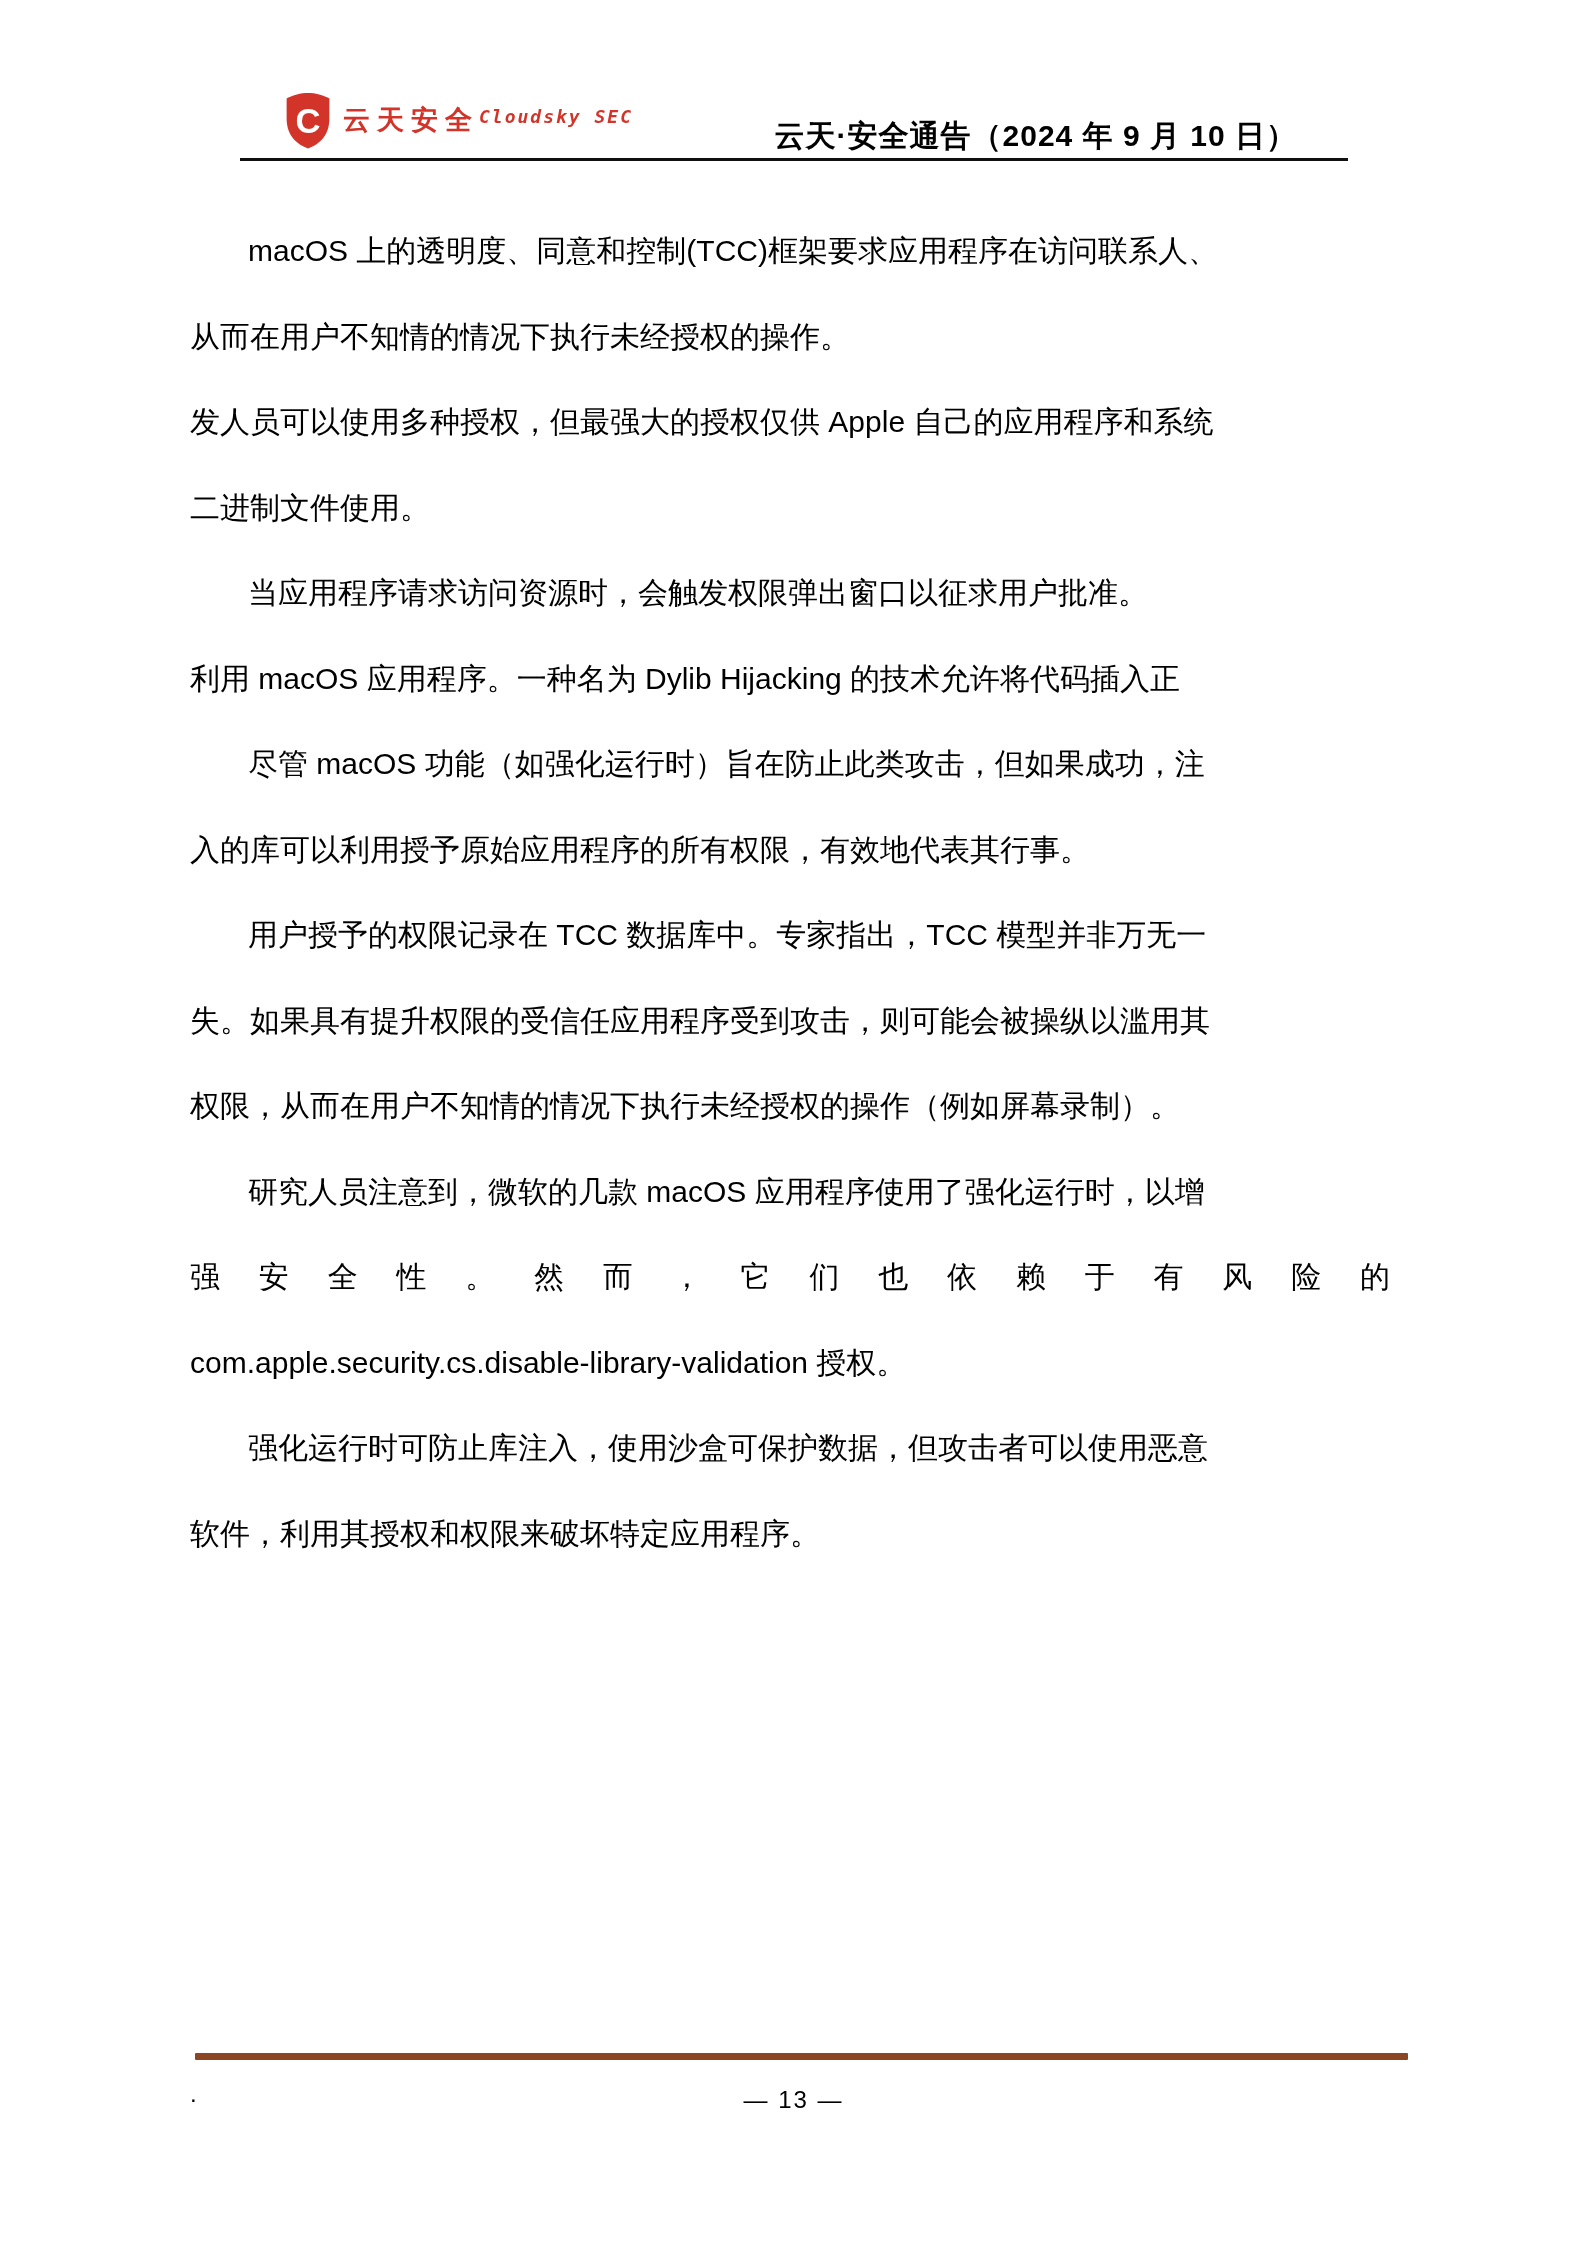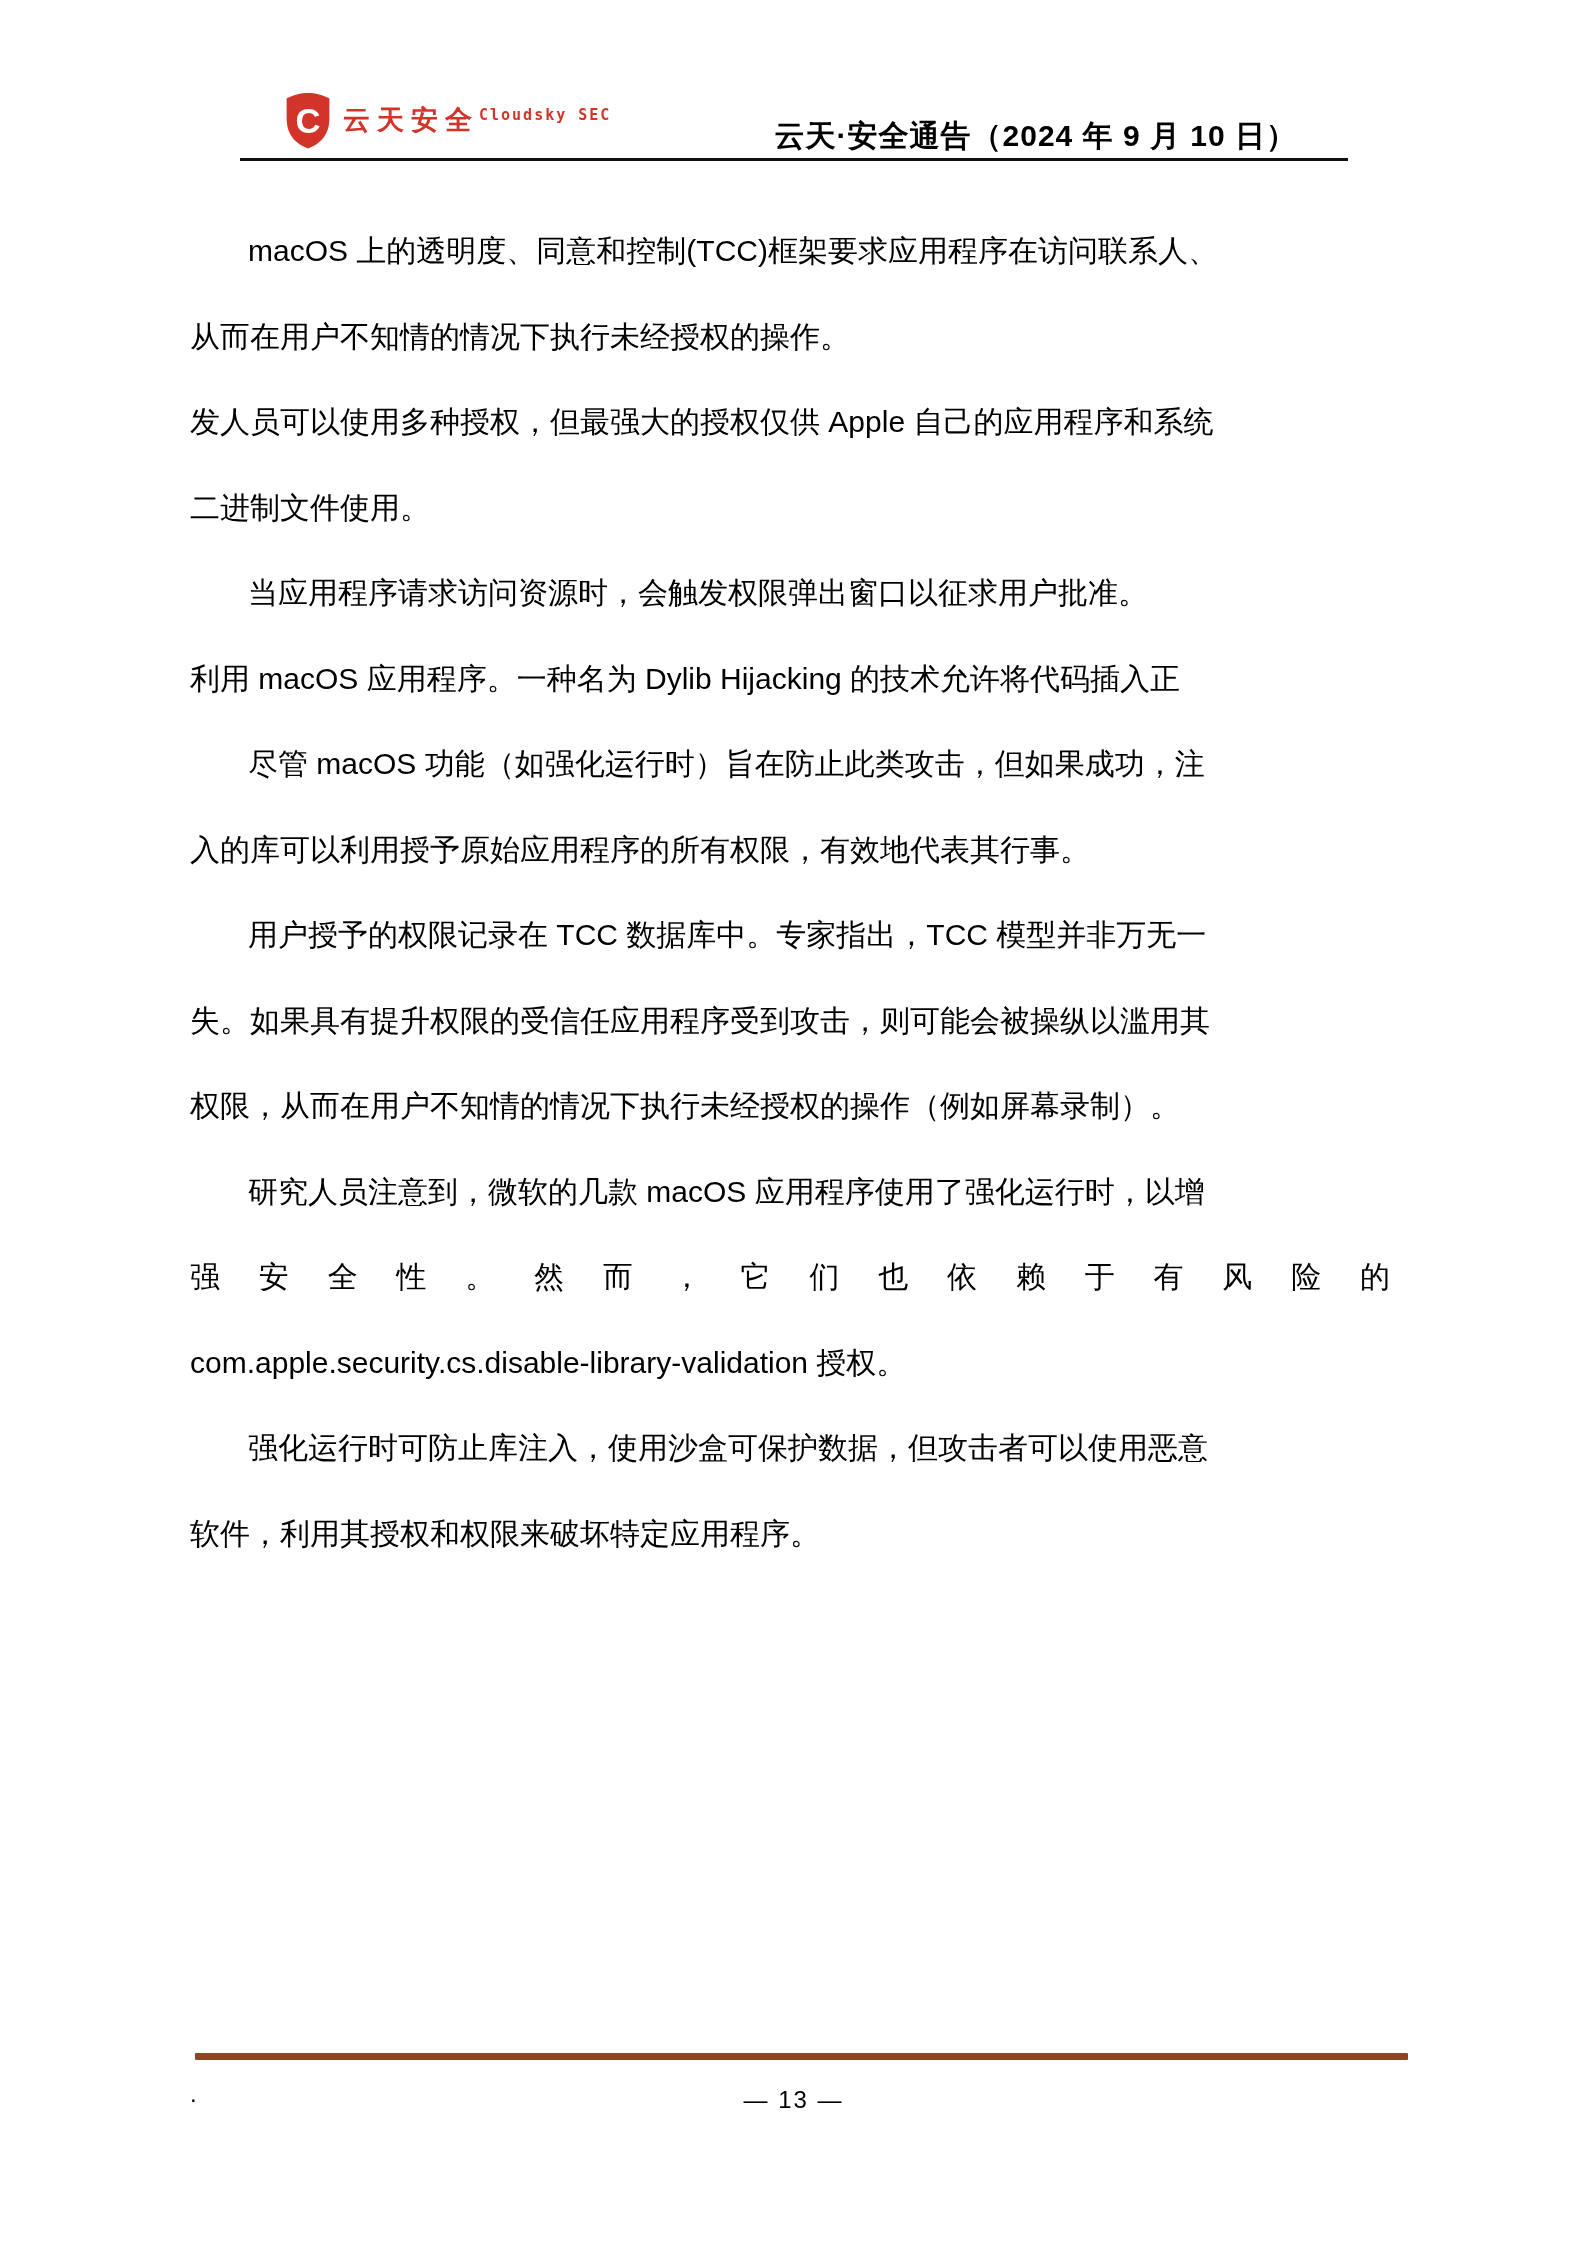--- a/index.html
+++ b/index.html
@@ -23,22 +23,22 @@
     display:flex;align-items:center;gap:10px;
   }
   .logo svg{display:block;}
   .logo-texts{display:flex;flex-direction:row;justify-content:center;}
   .logo-cn{
     font-size:27px;font-weight:bold;letter-spacing:7px;
     color:var(--brand);line-height:1.1;white-space:nowrap;
   }
   .logo-en{
     font-family:"DejaVu Sans Mono",monospace;
-    font-size:15px;font-weight:bold;letter-spacing:2px;
-    color:var(--brand);margin-top:0;white-space:nowrap;
+    font-size:18px;font-weight:bold;letter-spacing:2px;
+    color:var(--brand);margin-top:0;white-space:nowrap;font-style:italic;
   }
   .header-title{
     position:absolute;top:116px;right:290px;
     font-size:30px;font-weight:bold;letter-spacing:1px;
     white-space:nowrap;color:var(--ink);
   }
   .header-rule{
     position:absolute;left:240px;top:158px;
     width:1108px;height:3px;background:#101010;
   }

